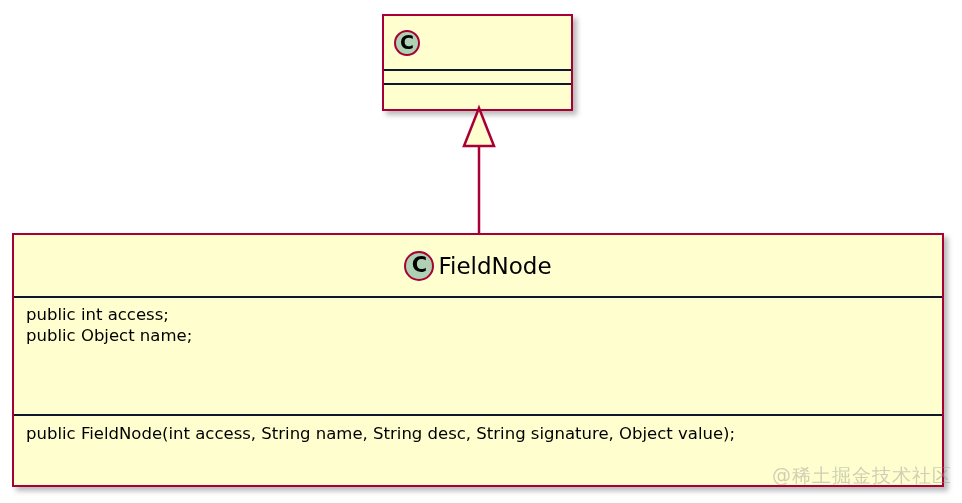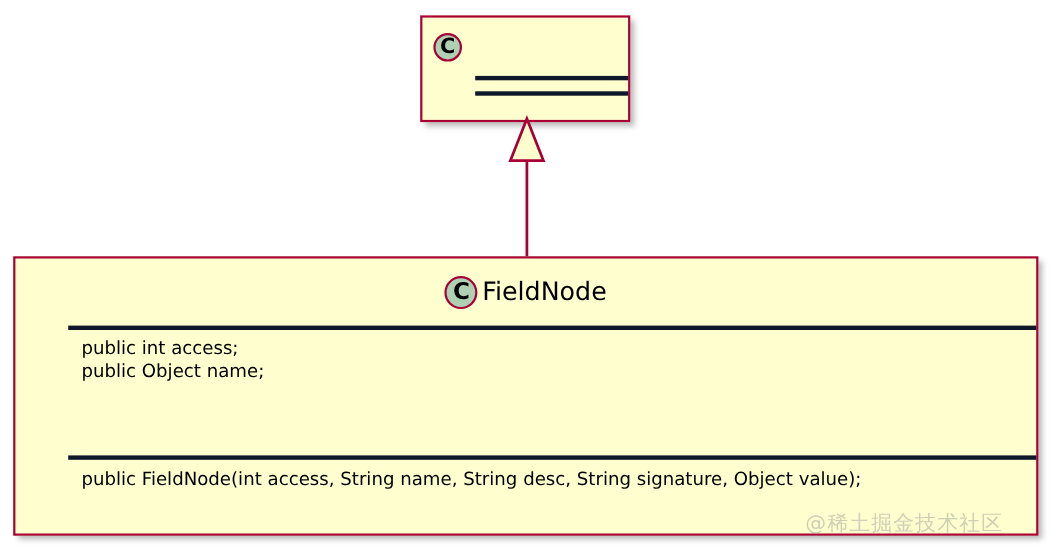--- a/index.html
+++ b/index.html
@@ -62,24 +62,23 @@
 
   .class-name {
     font-size: 21px;
     color: #000000;
     white-space: nowrap;
     margin-left: 10px;
   }
 
   .compartment {
     box-sizing: border-box;
-    border-top: 4px solid #0f172a;
+    border-top: 2px solid #0f172a;
     padding: 0;
     overflow: hidden;
-    margin-left: 48px;
   }
 
   .member-line {
     font-size: 16.5px;
     color: #000000;
     white-space: nowrap;
     line-height: 21px;
     padding-left: 12px;
   }
 
@@ -137,21 +136,21 @@
     left: 458px;
     top: 106px;
     width: 42px;
     height: 130px;
     overflow: visible;
   }
 
   
   #watermark {
     position: absolute;
-    left: 732px;
+    left: 772px;
     top: 463px;
     font-size: 19px;
     letter-spacing: 1px;
     color: rgba(150, 150, 150, 0.45);
     white-space: nowrap;
     pointer-events: none;
     font-family: "DejaVu Sans", "Liberation Sans", sans-serif;
   }
 </style>
 </head>

